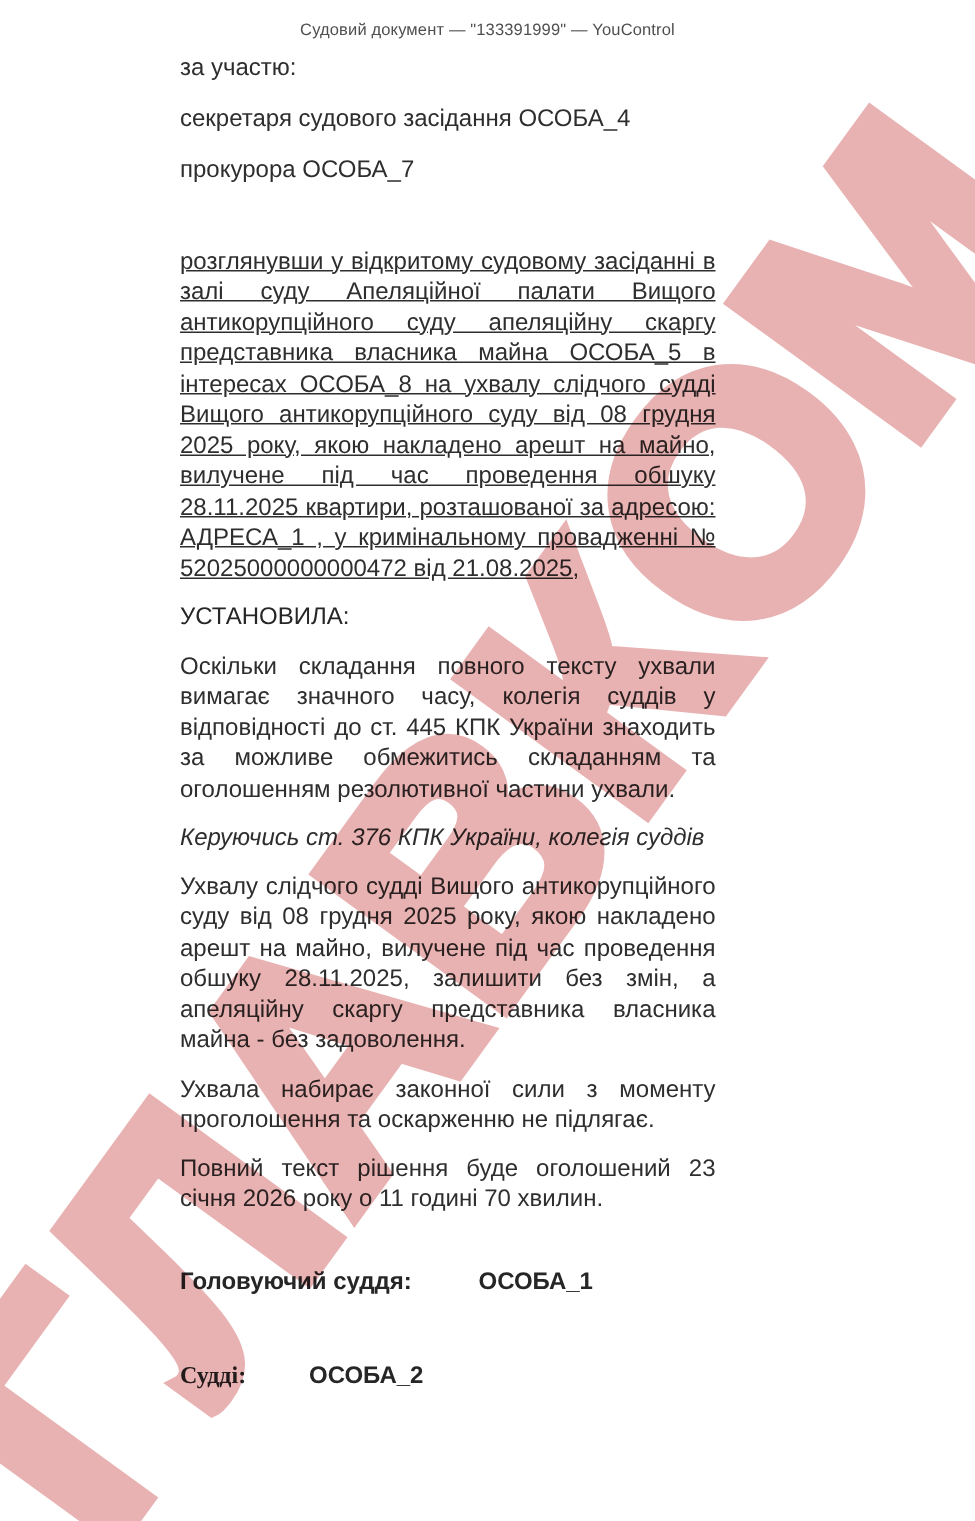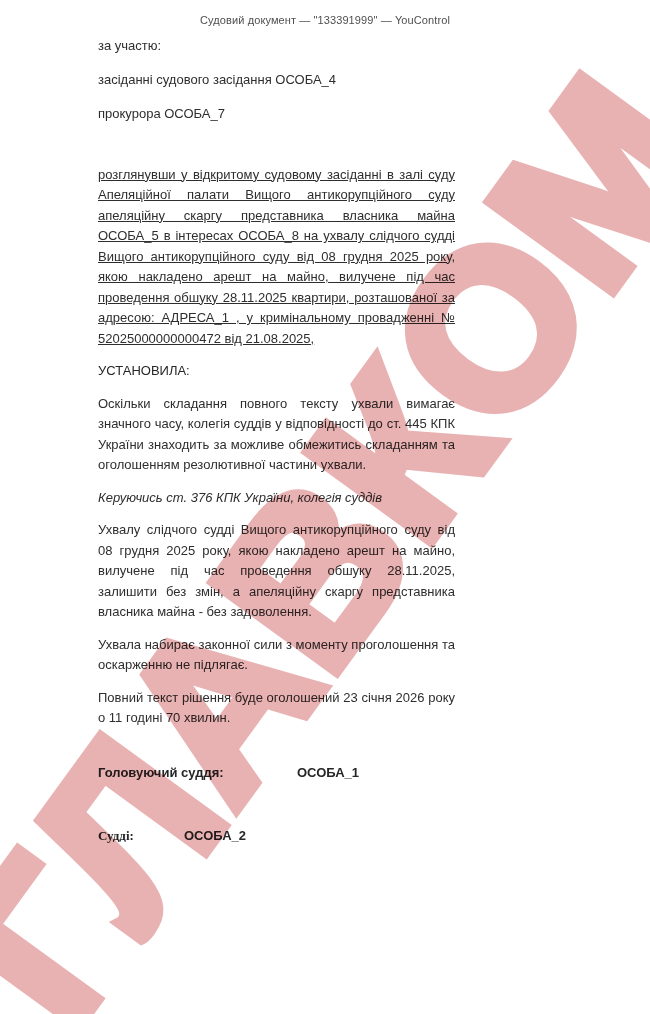--- a/index.html
+++ b/index.html
@@ -8,22 +8,22 @@
     background:#ffffff;
     font-family:"Liberation Sans", sans-serif;
     color:#2e2e2e;
   }
   .page{position:absolute;inset:0;background:#ffffff;}
   .doc-header{
     position:absolute;top:14px;left:0;right:0;
     text-align:center;font-size:11px;color:#4f4f4f;letter-spacing:0.1px;
   }
   .content{
-    position:absolute;left:98px;top:36px;width:357px;
-    font-size:13px;line-height:20.5px;
+    position:absolute;left:120px;top:36px;width:357px;
+    font-size:16px;line-height:20.5px;
   }
   .para{white-space:normal;}
   .para.intro{margin-bottom:13.5px;}
   .para.body{text-align:justify;margin-bottom:12px;}
   .para.plain{margin-bottom:12px;font-style:italic;}
   .para.heading{font-weight:normal;margin-bottom:12px;color:#262626;}
   .para.gap-top{margin-top:40px;text-decoration:underline;}
   .signatures{margin-top:0;}
   .sig-row{display:flex;font-weight:bold;color:#262626;}
   .sig-row.r0{margin-top:34px;align-items:flex-end;}
@@ -42,21 +42,21 @@
 </style>
 </head>
 <body>
 
 <div class="page">
   <div class="doc-header">Судовий документ — "133391999" — YouControl</div>
 
   <div class="content">
     <div>
         <div class="para intro">за участю:</div>
-        <div class="para intro">засіданні судового засідання ОСОБА_4</div>
+        <div class="para intro">секретаря судового засідання ОСОБА_4</div>
         <div class="para intro">прокурора ОСОБА_7</div>
         <div class="para body gap-top">розглянувши у відкритому судовому засіданні в залі суду Апеляційної палати Вищого антикорупційного суду апеляційну скаргу представника власника майна ОСОБА_5 в інтересах ОСОБА_8 на ухвалу слідчого судді Вищого антикорупційного суду від 08 грудня 2025 року, якою накладено арешт на майно, вилучене під час проведення обшуку 28.11.2025 квартири, розташованої за адресою: АДРЕСА_1 , у кримінальному провадженні № 52025000000000472 від 21.08.2025,</div>
         <div class="para heading">УСТАНОВИЛА:</div>
         <div class="para body">Оскільки складання повного тексту ухвали вимагає значного часу, колегія суддів у відповідності до ст. 445 КПК України знаходить за можливе обмежитись складанням та оголошенням резолютивної частини ухвали.</div>
         <div class="para plain">Керуючись ст. 376 КПК України, колегія суддів</div>
         <div class="para body">Ухвалу слідчого судді Вищого антикорупційного суду від 08 грудня 2025 року, якою накладено арешт на майно, вилучене під час проведення обшуку 28.11.2025, залишити без змін, а апеляційну скаргу представника власника майна - без задоволення.</div>
         <div class="para body">Ухвала набирає законної сили з моменту проголошення та оскарженню не підлягає.</div>
         <div class="para body">Повний текст рішення буде оголошений 23 січня 2026 року о 11 годині 70 хвилин.</div>
       </div>
     <div class="signatures">

